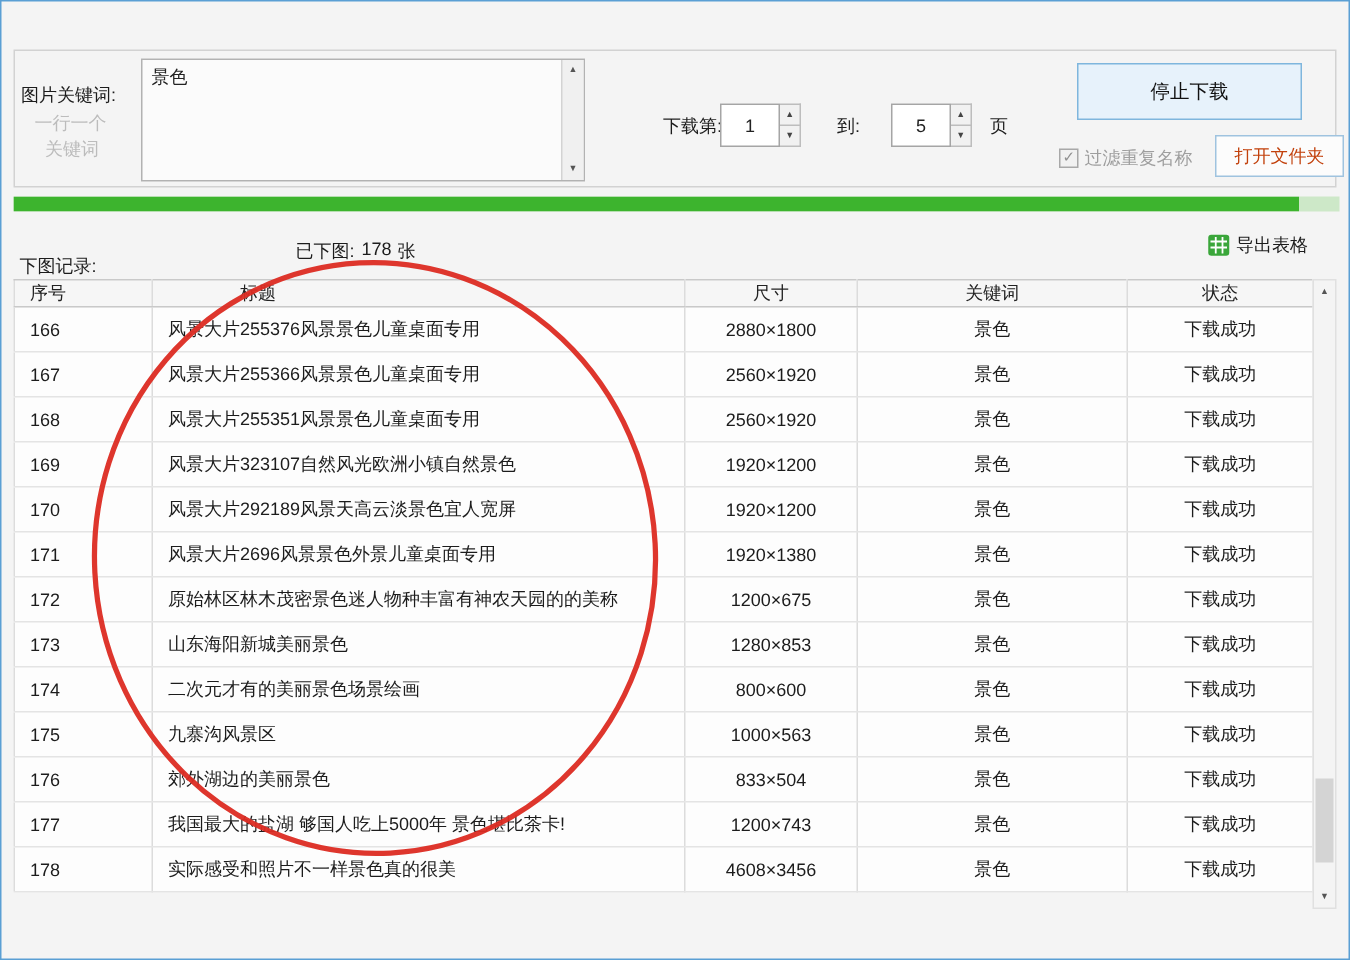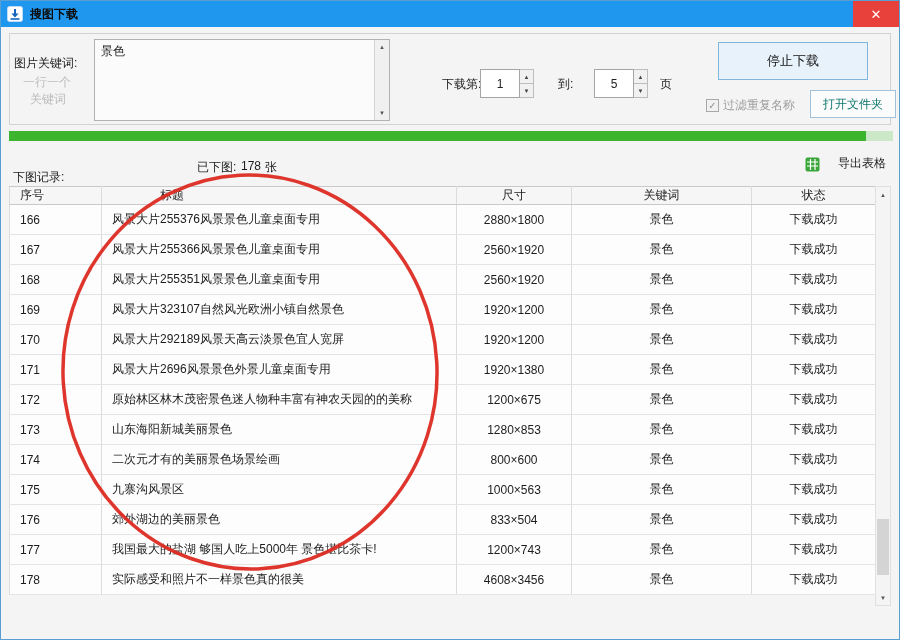--- a/index.html
+++ b/index.html
@@ -43,32 +43,32 @@
   .spin-btn + .spin-btn { border-top:none; }
   .stop-btn { position:absolute; left:708px; top:8px; width:150px; height:38px;
     background:var(--stop-button-bg,#e7f2fb); border:1px solid var(--stop-button-border,#7fb6dd);
     font-size:13px; color:#111; display:flex; align-items:center; justify-content:center; cursor:pointer; }
   .filter { position:absolute; left:696px; top:63px; display:flex; align-items:center;
     color:#9e9e9e; cursor:pointer; }
   .filter-box { width:13px; height:13px; border:1px solid #a8a8a8; background:#f1f1f1;
     margin-right:4px; font-size:10px; line-height:1; color:#8f8f8f;
     display:flex; align-items:center; justify-content:center; }
   .open-btn { position:absolute; left:800px; top:56px; width:86px; height:28px;
-    background:#fcfcfc; border:1px solid #9fc3df; color:#0f766e;
+    background:#fcfcfc; border:1px solid #9fc3df; color:#c2410c;
     display:flex; align-items:center; justify-content:center; cursor:pointer; }
   
   .progress { position:absolute; left:8px; top:130px; width:884px; height:10px;
     background:#cde8c8; overflow:hidden; }
   .progress-fill { height:100%; width:0; background:var(--progress,#3db42e); }
   
   .rec-label   { position:absolute; left:12px;  top:158px;margin-top:10px; }
   .rec-dlabel  { position:absolute; left:196px; top:158px; }
   .rec-count   { position:absolute; left:240px; top:158px; }
   .rec-unit    { position:absolute; left:264px; top:158px; }
-  .export { position:absolute; left:804px; top:154px; display:flex; align-items:flex-end; gap:18px; cursor:pointer; }
+  .export { position:absolute; left:804px; top:154px; display:flex; align-items:center; gap:4px; cursor:pointer; }
   .export-icon { display:block; }
   .export-icon .bg { fill:var(--export-icon,#3aa63a); }
   
   .table-wrap { position:absolute; left:8px; top:185px; width:866px; }
   table { border-collapse:collapse; table-layout:fixed; width:866px; background:#fdfdfd;
     border-top:1px solid #c9c9c9; border-left:1px solid #dcdcdc; }
   col.c1{width:92px;} col.c2{width:355px;} col.c3{width:115px;} col.c4{width:180px;} col.c5{width:124px;}
   thead th { height:16px; font-weight:normal; font-size:12px; color:#222; background:#f6f6f6;
     border-bottom:1px solid #c9c9c9; border-right:1px solid #dcdcdc; padding:0; text-align:center; }
   thead th.h-no { text-align:left; padding-left:10px; }
@@ -87,31 +87,20 @@
   .vs-thumb { position:absolute; left:1px; right:1px; top:332px; height:56px; background:#d4d4d4; cursor:grab; }
   
   .annotation { position:absolute; left:0; top:0; width:900px; height:640px; pointer-events:none; }
   .annotation ellipse { fill:none; stroke:var(--annotation,#dc2b22); stroke-width:3.5; opacity:0.95; }
 </style>
 </head>
 <body>
 
 <div class="window">
 
-  <div class="titlebar">
-    <svg class="app-icon" viewBox="0 0 16 16">
-      <rect x="0.5" y="0.5" width="15" height="15" rx="2" fill="#ffffff" stroke="#bcdcf5"></rect>
-      <path d="M7 3h2v4.5h2.6L8 11.6 4.4 7.5H7z" fill="#1565c0"></path>
-      <rect x="3.5" y="12.2" width="9" height="1.6" fill="#1565c0"></rect>
-    </svg>
-    <span class="title">搜图下载</span>
-    <div class="close-btn">
-      <span>✕</span>
-    </div>
-  </div>
 
   <div class="panel">
     <span class="kw-label">图片关键词:</span>
     <span class="kw-hint1">一行一个</span>
     <span class="kw-hint2">关键词</span>
 
     <div class="kw-box">
       <span class="kw-text">景色</span>
       <div class="kw-scroll">
         <div class="kw-up">▲</div>

